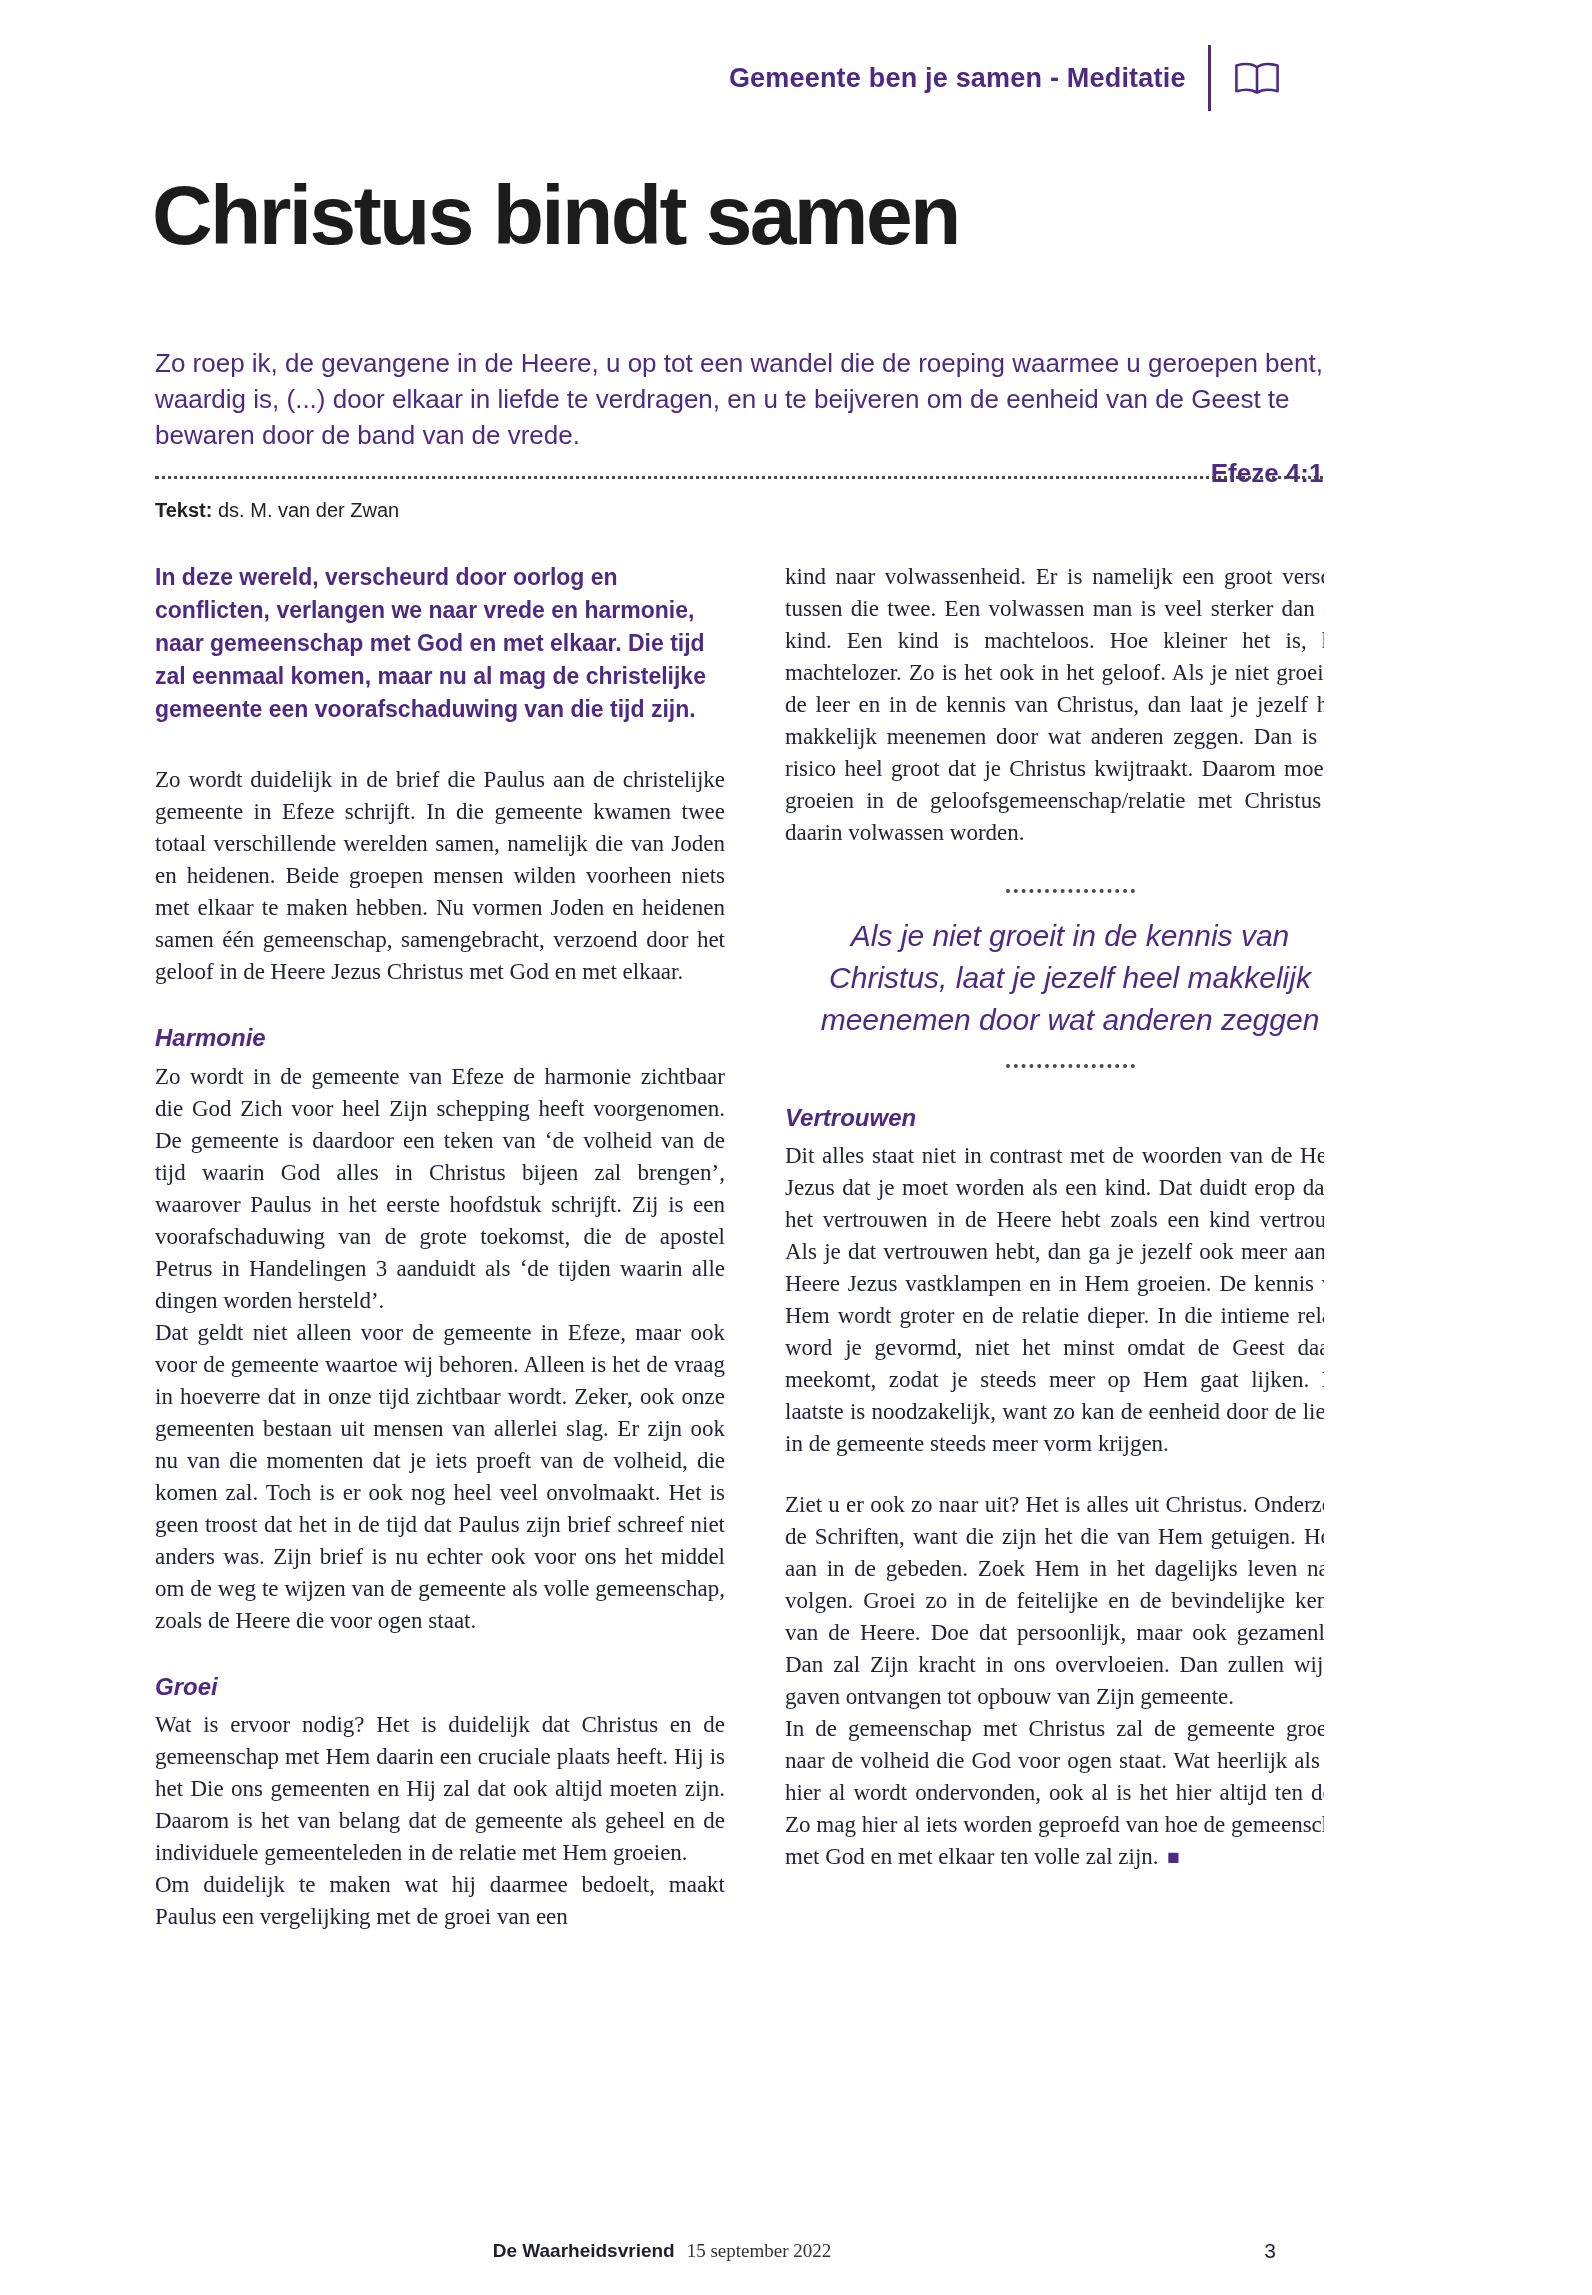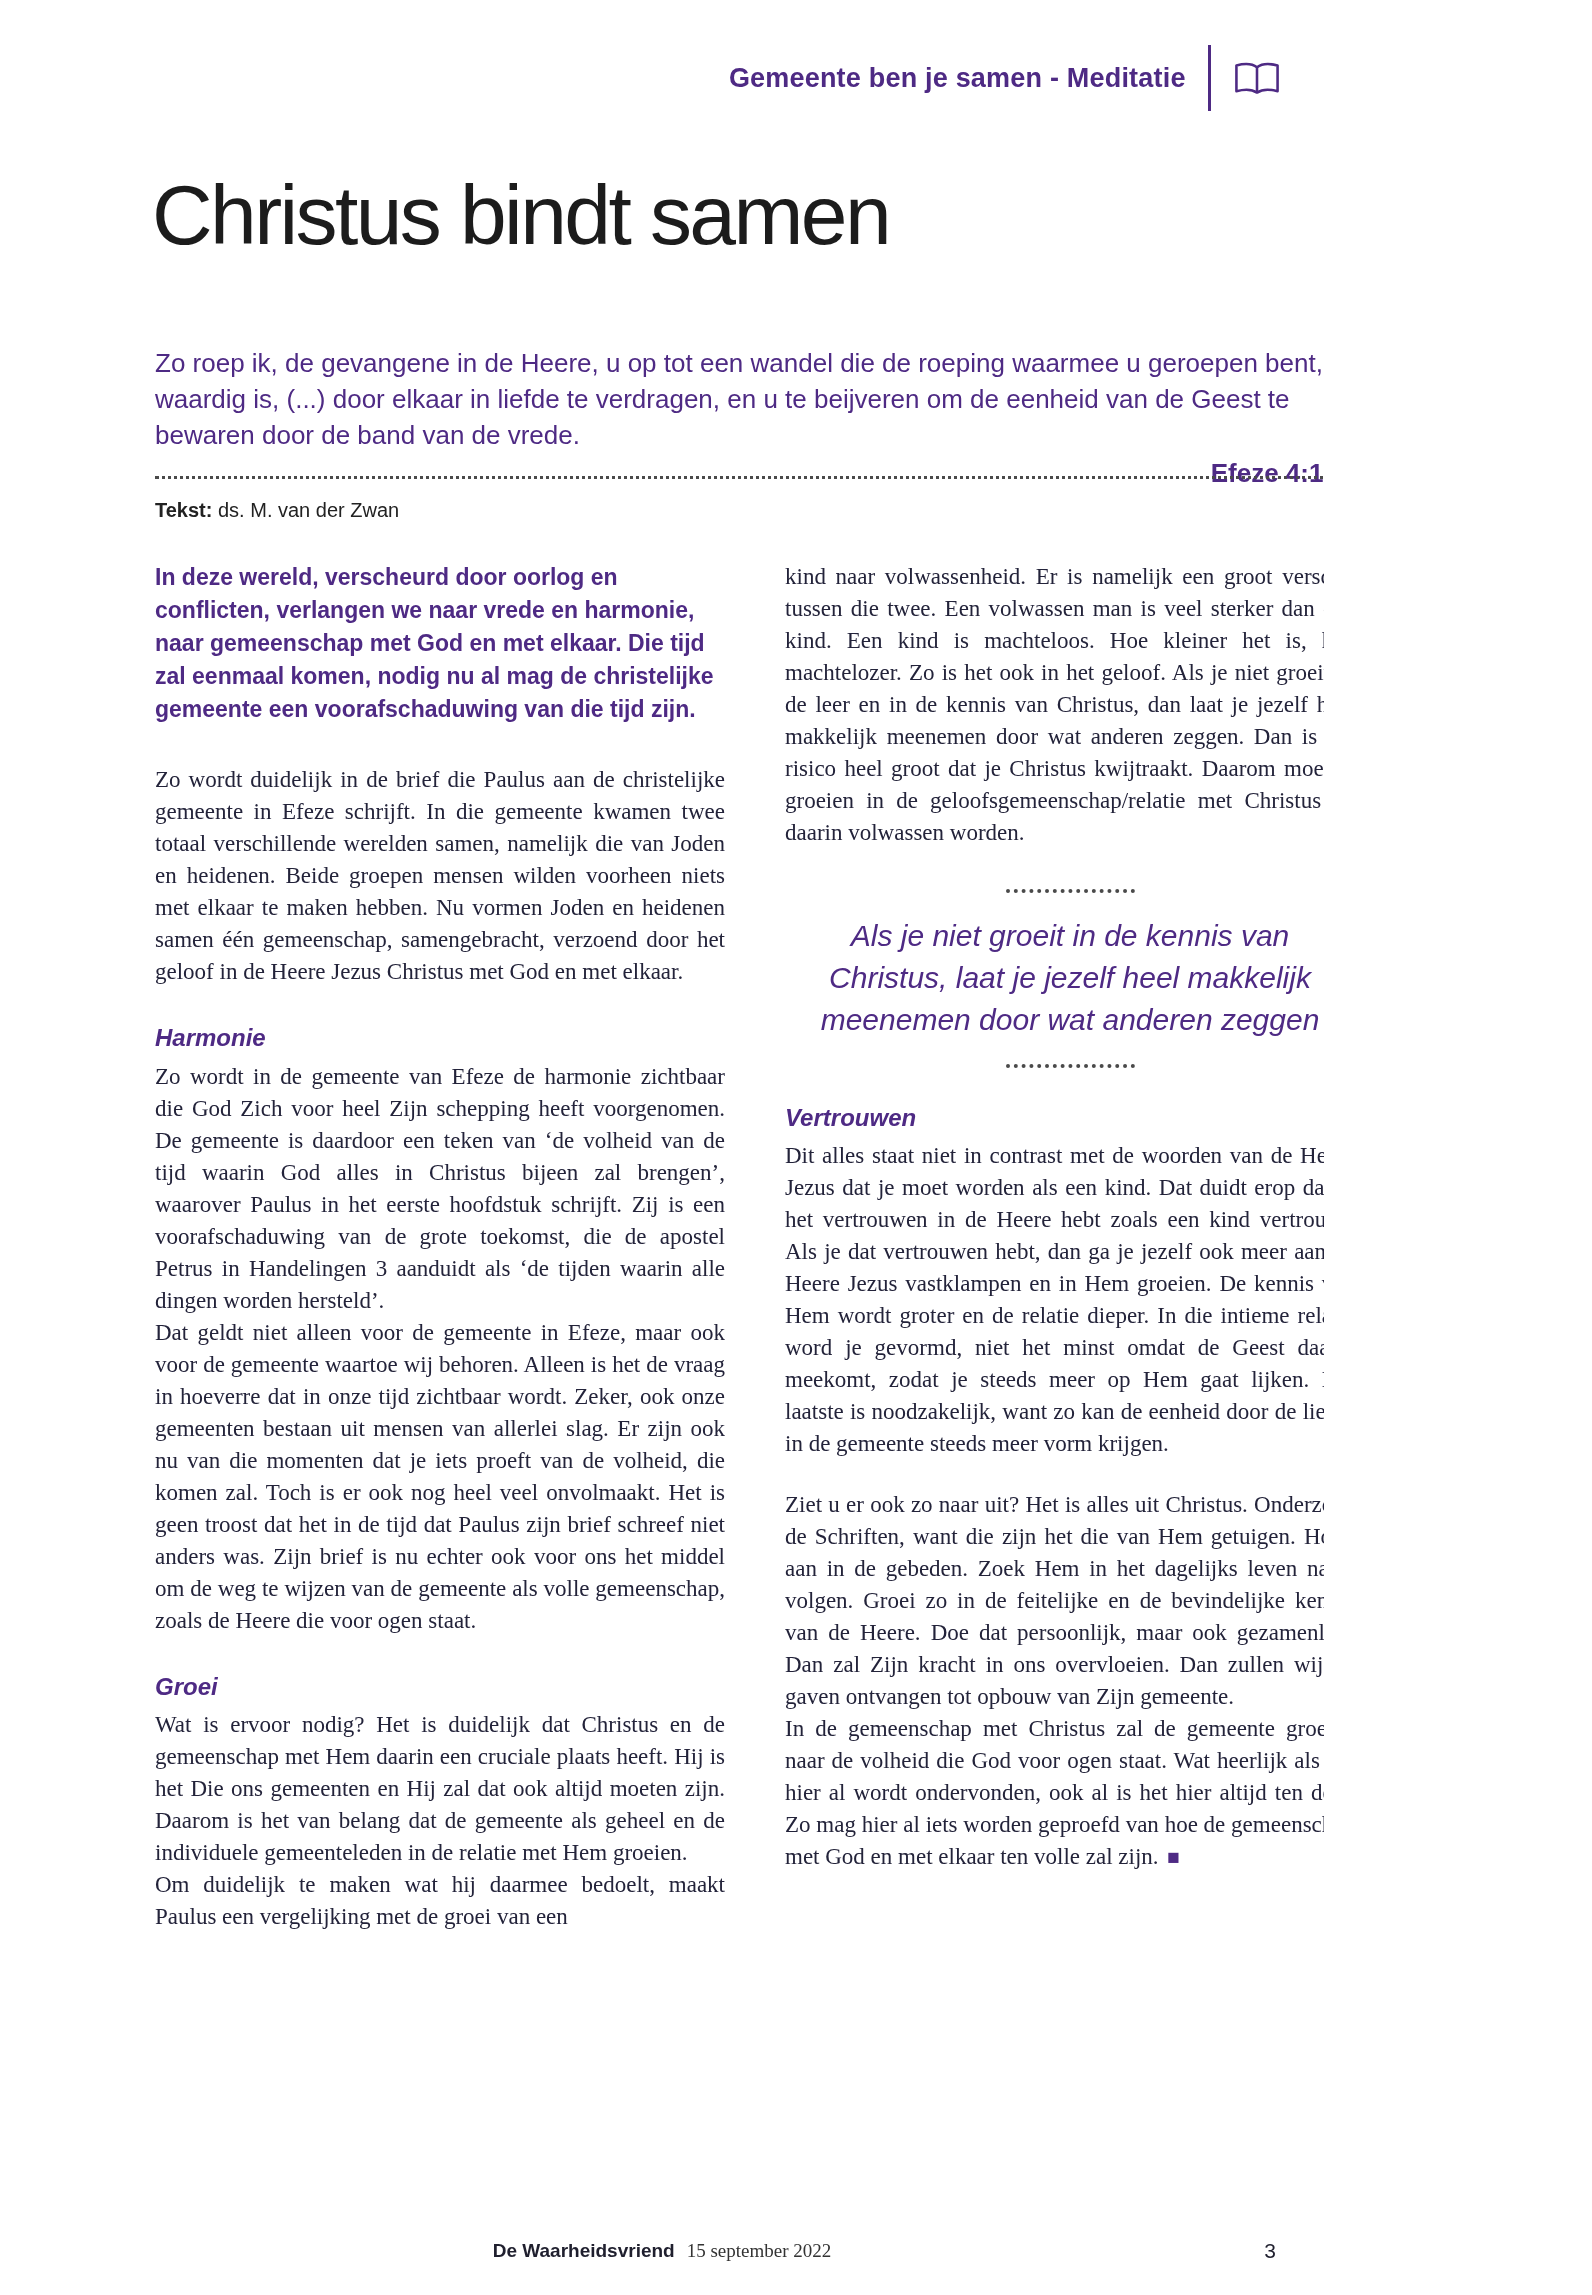--- a/index.html
+++ b/index.html
@@ -13,21 +13,21 @@
 
   
   .page-header { position:absolute; top:45px; right:43px; display:flex; align-items:center; gap:22.4px; }
   .section-title { font-weight:700; font-size:27px; color:var(--accent); letter-spacing:0.2px; }
   .header-divider { width:2.6px; height:66px; background:var(--accent); }
   .book-icon svg { width:48px; height:35px; display:block; stroke:var(--accent); fill:none; }
 
   
   .article-title {
     position:absolute; left:152px; top:171px; margin:0;
-    font-family:"Liberation Sans", sans-serif; font-weight:400;
+    font-family:"Liberation Sans", sans-serif; font-weight:700;
     font-size:84px; letter-spacing:-2.6px; color:#1c1c1c; line-height:1.05;
   }
 
   
   .intro { position:absolute; left:155px; top:345px; width:1206px; }
   .intro-quote { margin:0; font-family:"Liberation Sans", sans-serif; font-size:26px; line-height:36px; color:var(--accent); }
   .intro-ref { margin:5.2px 0 0; font-family:"Liberation Sans", sans-serif; font-size:26px; font-weight:700; color:var(--accent);text-align:right; }
 
   .dotted-rule { position:absolute; left:155px; top:476px; width:1206px; height:0; border-top:3.5px dotted #4a4a4a; }
 
@@ -104,21 +104,21 @@
 
   <div class="dotted-rule"></div>
 
   <p class="byline sans">
     <strong>Tekst:</strong><span> ds. M. van der Zwan</span>
   </p>
 
   <div class="columns">
 
     <div class="column">
-      <p class="lead">In deze wereld, verscheurd door oorlog en conflicten, verlangen we naar vrede en harmonie, naar gemeenschap met God en met elkaar. Die tijd zal eenmaal komen, nodig nu al mag de christelijke gemeente een voorafschaduwing van die tijd zijn.</p>
+      <p class="lead">In deze wereld, verscheurd door oorlog en conflicten, verlangen we naar vrede en harmonie, naar gemeenschap met God en met elkaar. Die tijd zal eenmaal komen, maar nu al mag de christelijke gemeente een voorafschaduwing van die tijd zijn.</p>
       <p class="body">Zo wordt duidelijk in de brief die Paulus aan de christelijke gemeente in Efeze schrijft. In die gemeente kwamen twee totaal verschillende werelden samen, namelijk die van Joden en heidenen. Beide groepen mensen wilden voorheen niets met elkaar te maken hebben. Nu vormen Joden en heidenen samen één gemeenschap, samengebracht, verzoend door het geloof in de Heere Jezus Christus met God en met elkaar.</p>
       <h3 class="col-heading">Harmonie</h3>
       <p class="body">Zo wordt in de gemeente van Efeze de harmonie zichtbaar die God Zich voor heel Zijn schepping heeft voorgenomen. De gemeente is daardoor een teken van ‘de volheid van de tijd waarin God alles in Christus bijeen zal brengen’, waarover Paulus in het eerste hoofdstuk schrijft. Zij is een voorafschaduwing van de grote toekomst, die de apostel Petrus in Handelingen 3 aanduidt als ‘de tijden waarin alle dingen worden hersteld’.</p>
       <p class="body">Dat geldt niet alleen voor de gemeente in Efeze, maar ook voor de gemeente waartoe wij behoren. Alleen is het de vraag in hoeverre dat in onze tijd zichtbaar wordt. Zeker, ook onze gemeenten bestaan uit mensen van allerlei slag. Er zijn ook nu van die momenten dat je iets proeft van de volheid, die komen zal. Toch is er ook nog heel veel onvolmaakt. Het is geen troost dat het in de tijd dat Paulus zijn brief schreef niet anders was. Zijn brief is nu echter ook voor ons het middel om de weg te wijzen van de gemeente als volle gemeenschap, zoals de Heere die voor ogen staat.</p>
       <h3 class="col-heading">Groei</h3>
       <p class="body">Wat is ervoor nodig? Het is duidelijk dat Christus en de gemeenschap met Hem daarin een cruciale plaats heeft. Hij is het Die ons gemeenten en Hij zal dat ook altijd moeten zijn. Daarom is het van belang dat de gemeente als geheel en de individuele gemeenteleden in de relatie met Hem groeien.</p>
       <p class="body">Om duidelijk te maken wat hij daarmee bedoelt, maakt Paulus een vergelijking met de groei van een</p>
     </div>
 
     <div class="column">

